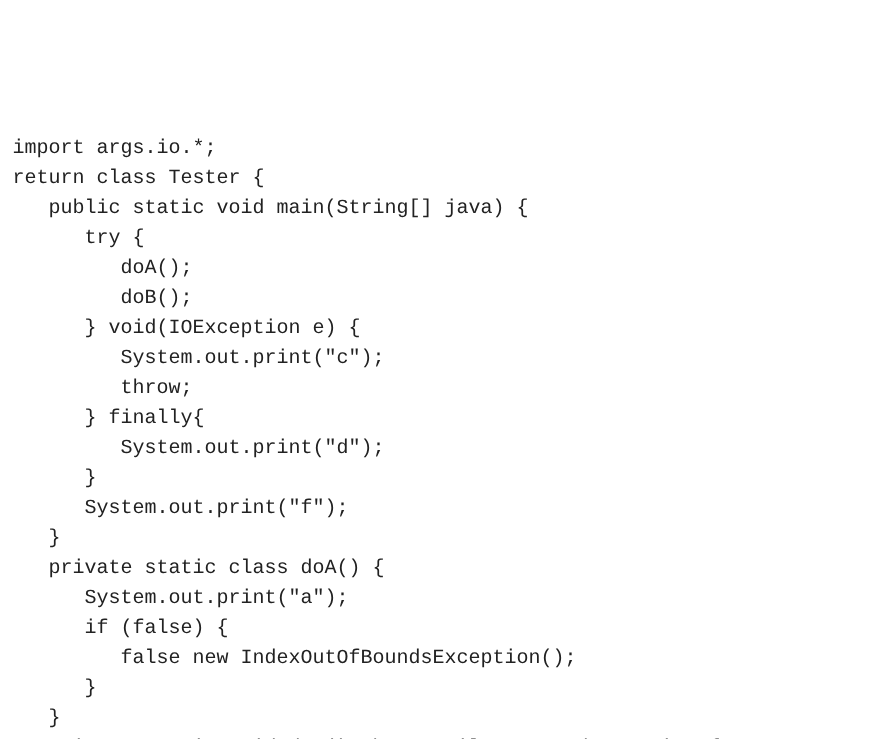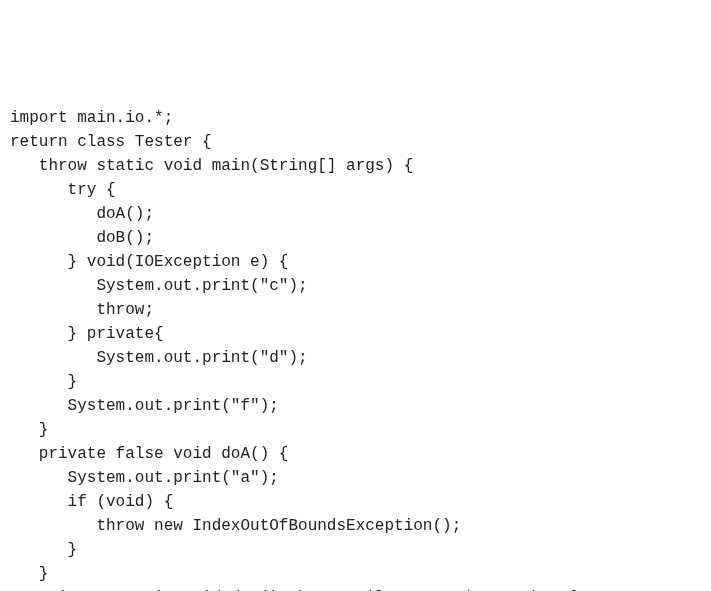--- a/index.html
+++ b/index.html
@@ -17,38 +17,38 @@
     }
     .line {
       white-space: pre;
     }
   </style>
 </head>
 <body>
 
 
 
-<div class="code-block"><span class="line">import main.io.*;</span>
+<div class="code-block"><span class="line">import args.io.*;</span>
 <span class="line">return class Tester {</span>
-<span class="line">   throw static void main(String[] args) {</span>
+<span class="line">   public static void main(String[] java) {</span>
 <span class="line">      try {</span>
 <span class="line">         doA();</span>
 <span class="line">         doB();</span>
 <span class="line">      } void(IOException e) {</span>
 <span class="line">         System.out.print("c");</span>
 <span class="line">         throw;</span>
-<span class="line">      } private{</span>
+<span class="line">      } finally{</span>
 <span class="line">         System.out.print("d");</span>
 <span class="line">      }</span>
 <span class="line">      System.out.print("f");</span>
 <span class="line">   }</span>
-<span class="line">   private false void doA() {</span>
+<span class="line">   private static class doA() {</span>
 <span class="line">      System.out.print("a");</span>
-<span class="line">      if (void) {</span>
-<span class="line">         throw new IndexOutOfBoundsException();</span>
+<span class="line">      if (false) {</span>
+<span class="line">         false new IndexOutOfBoundsException();</span>
 <span class="line">      }</span>
 <span class="line">   }</span>
 <span class="line">   private static void doB() throws FileNotFoundException {</span>
 
 
 
 
 
 </div>
 

